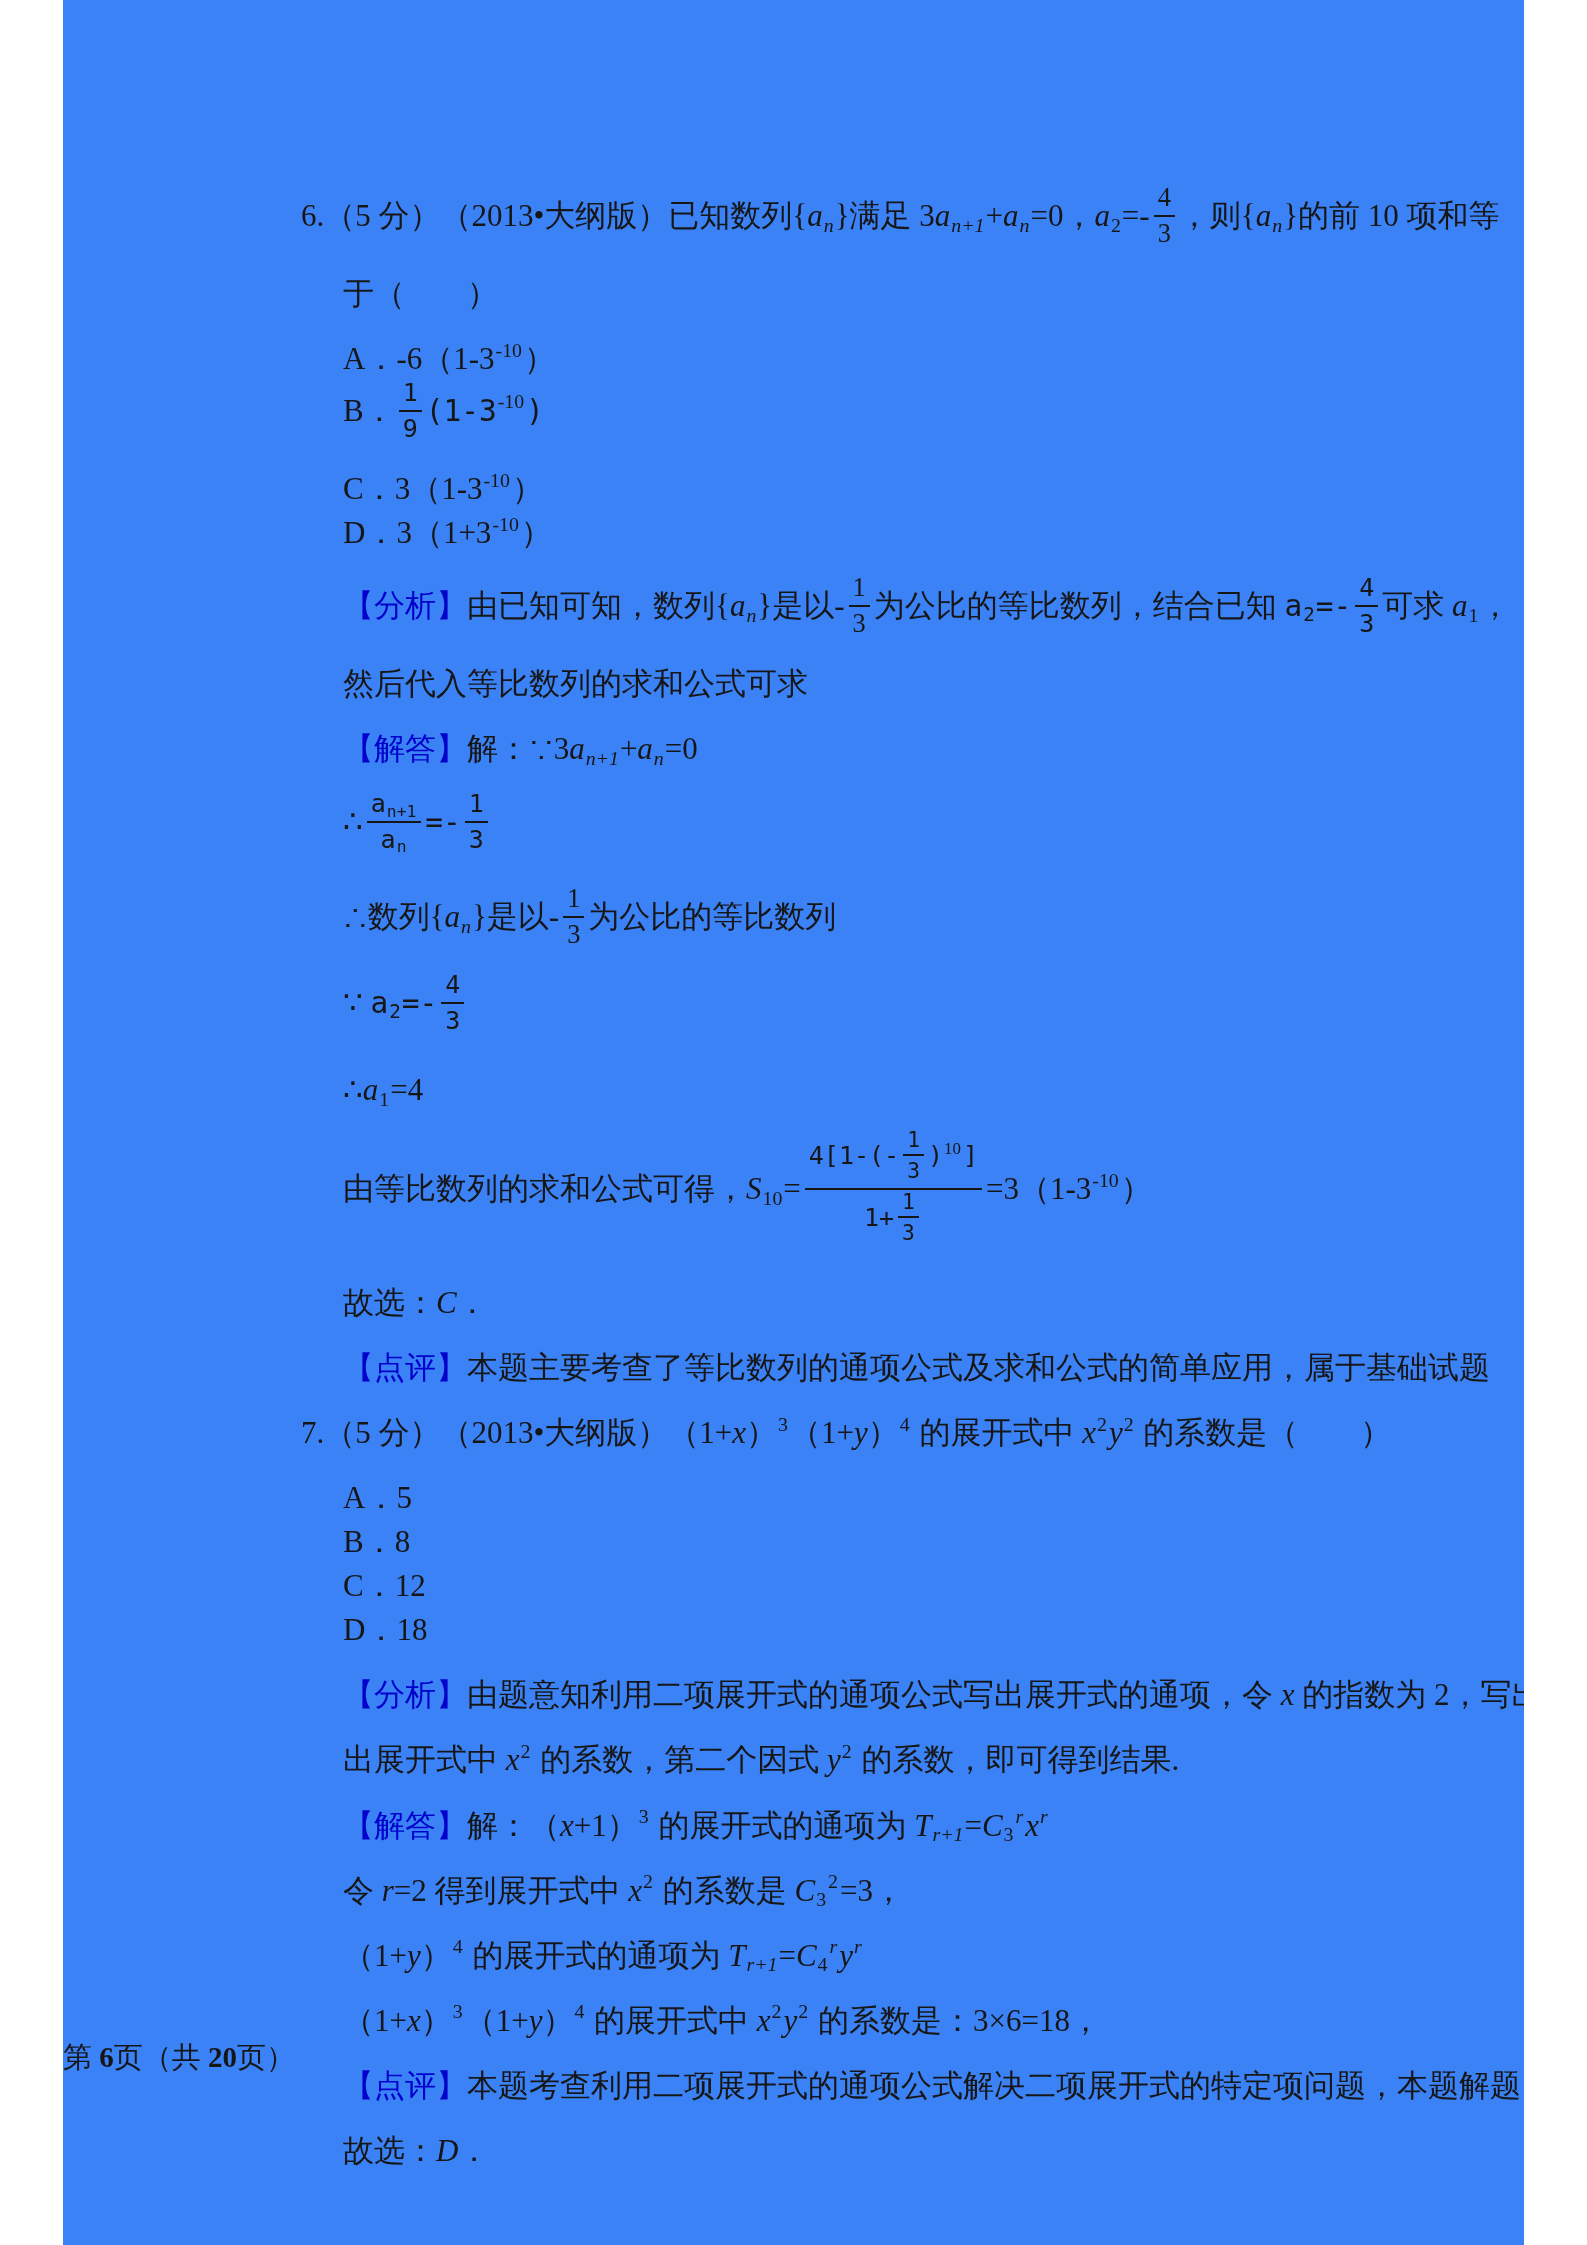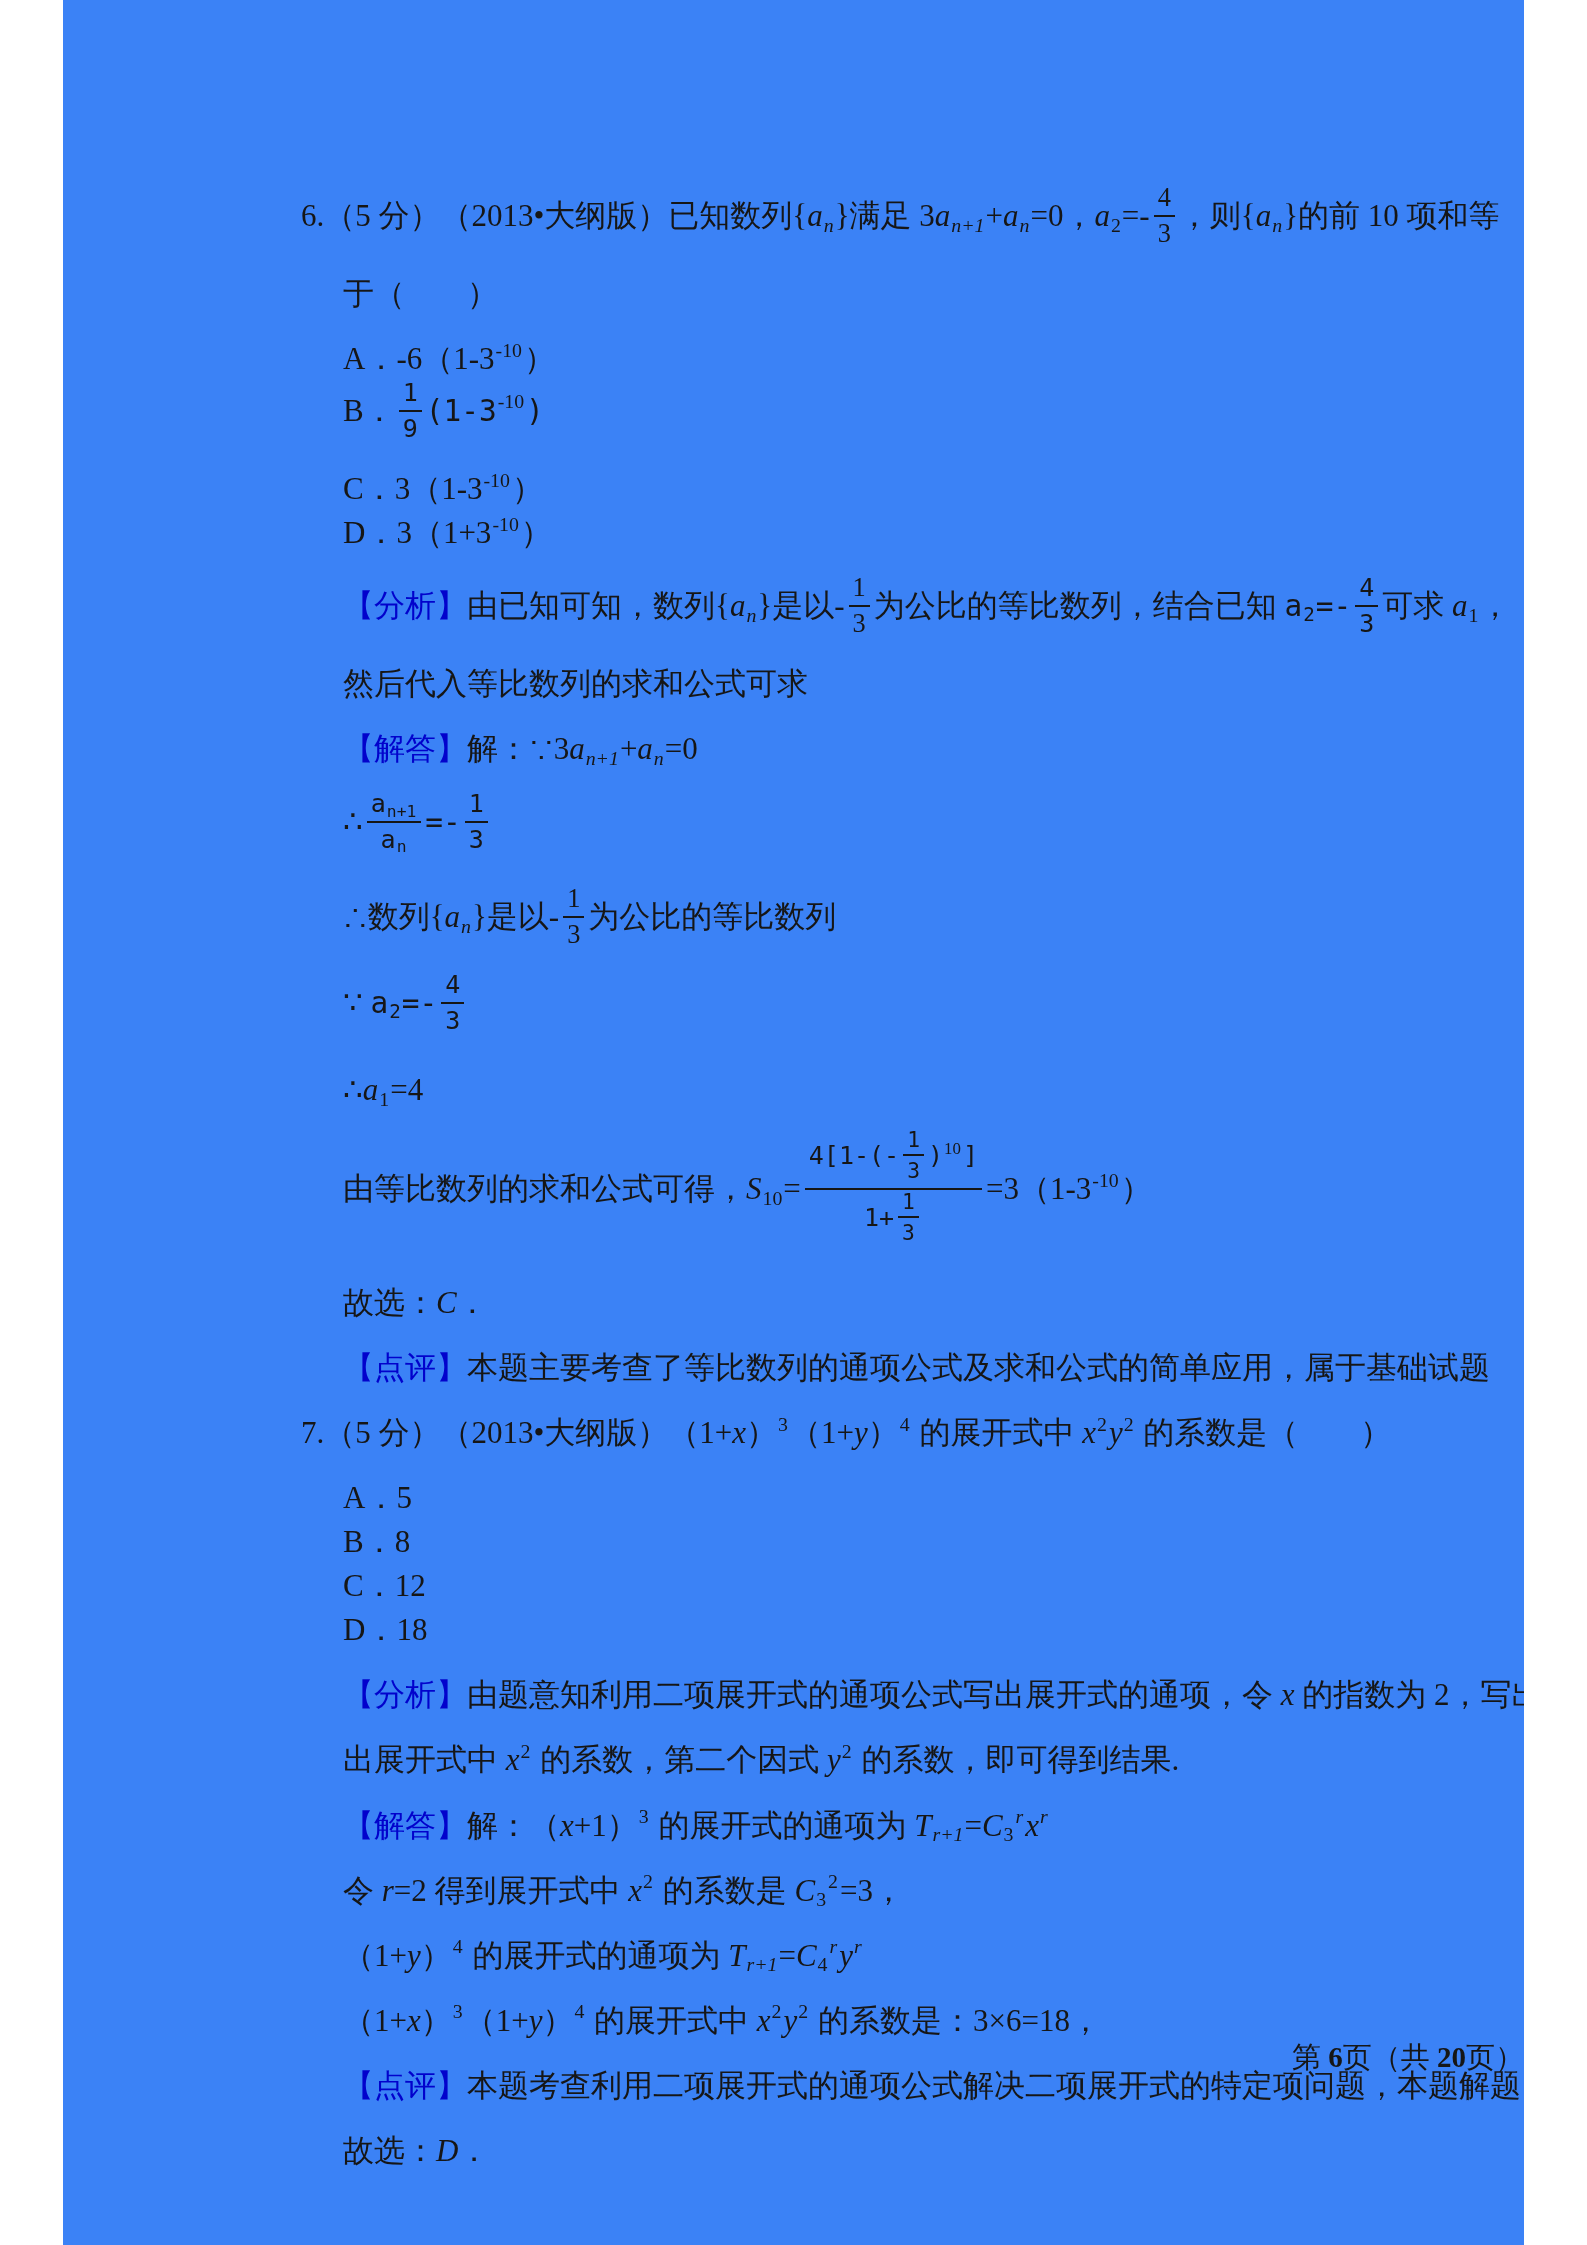--- a/index.html
+++ b/index.html
@@ -35,21 +35,21 @@
   .frac{
     display:inline-flex;flex-direction:column;align-items:center;
     vertical-align:middle;margin:0 4px;
     font-size:.85em;line-height:1.12;text-align:center;
     position:relative;top:-3px;
   }
   .frac .fn{border-bottom:2px solid currentColor;padding:0 4px 2px;}
   .frac .fd{padding:2px 4px 0;}
   .footer{
     position:absolute;top:2038px;left:0;width:100%;
-    text-align:right;font-size:29px;white-space:nowrap;
+    text-align:left;font-size:29px;white-space:nowrap;
   }
 </style>
 </head>
 <body>
 
 <div class="page" style="--blue: #0202cc;">
   <div class="content" id="content">
       <div class="line q"><span>6.（5 分）（2013•大纲版）已知数列{</span><span class="it">a</span><span class="sub it">n</span><span>}满足 3</span><span class="it">a</span><span class="sub it">n+1</span><span>+</span><span class="it">a</span><span class="sub it">n</span><span>=0，</span><span class="it">a</span><span class="sub">2</span><span>=-</span><span class="frac">
           <span class="fn"><span>4</span></span>
           <span class="fd"><span>3</span></span>

